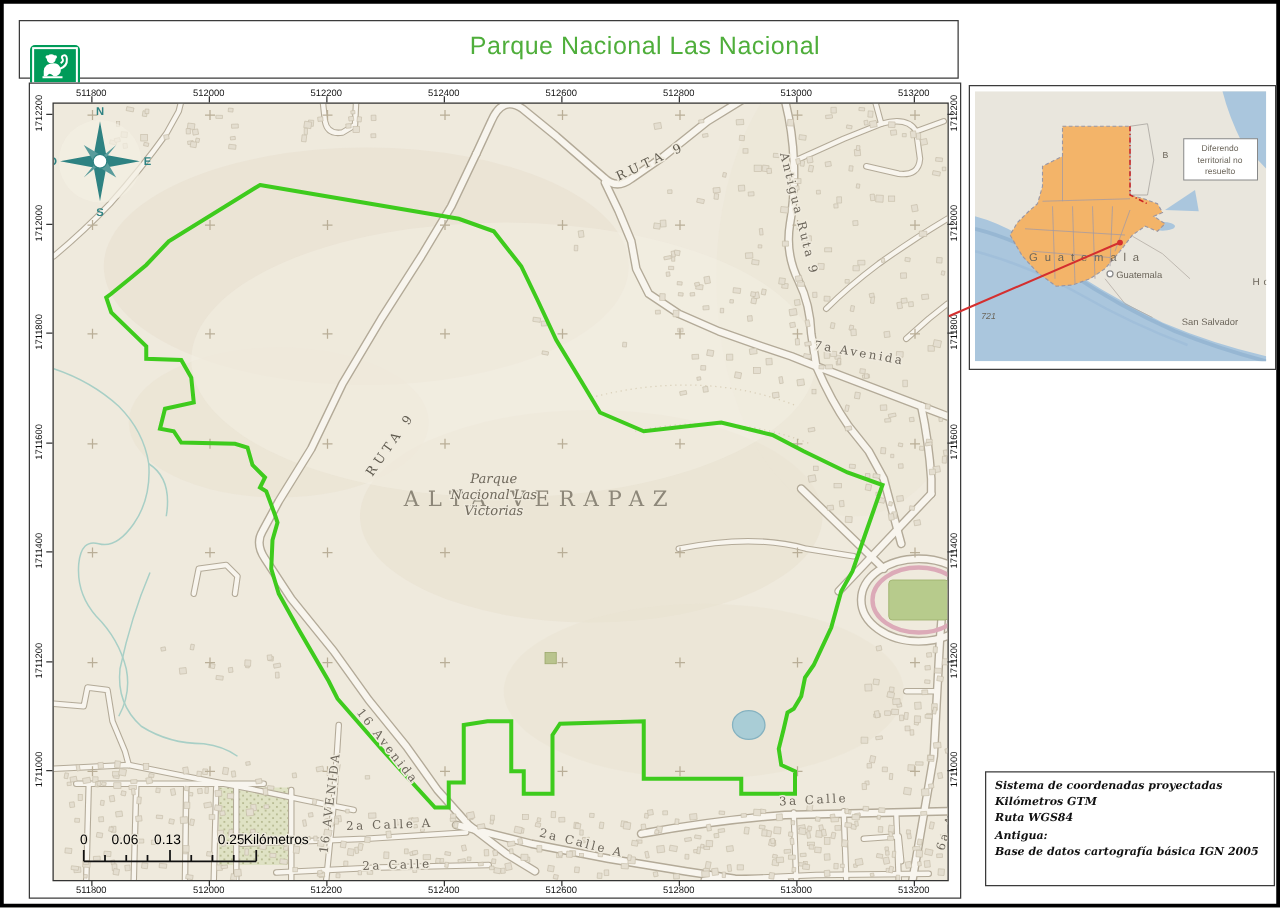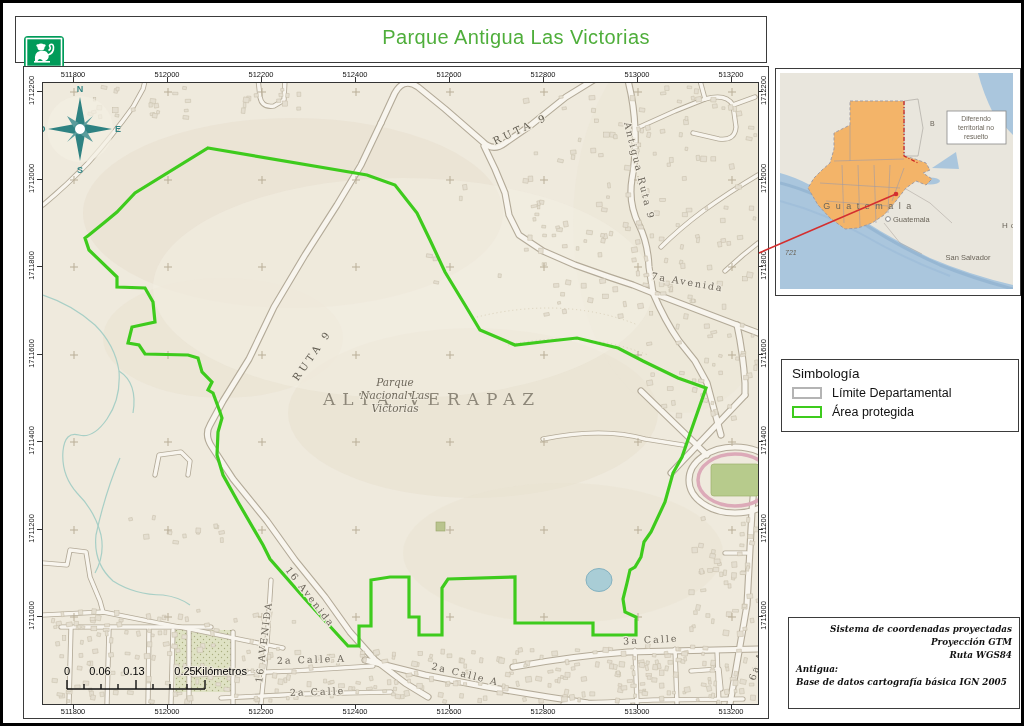--- a/index.html
+++ b/index.html
@@ -36,21 +36,21 @@
   .legend-row{display:flex;align-items:center;margin-bottom:5px;}
   .swatch{width:30px;height:12px;background:#fff;margin-right:10px;box-sizing:border-box;}
   .swatch.dept{border:2px solid #b4b4b4;}
   .swatch.prot{border:2.5px solid #3ecb1d;}
   .legend-label{font-size:12.5px;color:#111;}
 
   
   .info-panel{left:785px;top:614px;width:232px;height:92px;padding:5px 7px;
               font-family:"DejaVu Serif",serif;font-style:italic;font-weight:bold;
               font-size:8.8px;color:#111;line-height:1.5;}
-  .info-center{text-align:right;}
+  .info-center{text-align:left;}
   .info-just{text-align:justify;}
 
   
   text{font-family:"DejaVu Serif",serif;fill:#6b655a;paint-order:stroke;stroke:#efeadd;
        stroke-width:2.5px;}
   text.dept-label{font-size:17px;letter-spacing:7px;fill:#8d8779;stroke-width:0;}
   text.park-label{font-size:10.5px;font-style:italic;fill:#6f695c;stroke-width:2px;}
   text.street{font-size:9.5px;letter-spacing:2px;}
   text.street-big{font-size:10px;letter-spacing:3.5px;fill:#5f5a4e;}
   text.scale-num{font-family:"Liberation Sans",sans-serif;font-size:11px;fill:#000;stroke-width:2px;}
@@ -80,21 +80,21 @@
             <circle cx="13.8" cy="9.6" r="1.4"></circle>
               <circle cx="20.2" cy="9.6" r="1.4"></circle>
             <path d="M11,25 Q10,16 16,15 Q23,13.5 24.5,19 Q25.5,23 21,25 L19,25 Q15.5,21 13.5,25 Z"></path>
             <path d="M24,19 Q30,17 29.5,11 Q29.2,7.5 26.5,8.5 Q24.8,9.2 26,11 Q27.2,13 24.5,14.5" fill="none" stroke="#fff" stroke-width="1.6"></path>
             <rect x="10" y="25" width="16" height="1.6"></rect>
           </g>
         </svg>
       </div>
       <div class="logo-text">CONAP</div>
     </div>
-    <div class="title">Parque Antigua Las Victorias</div>
+    <div class="title">Parque Nacional Las Nacional</div>
   </div>
 
 
   <div class="panel map-panel" id="map-panel">
     <div class="map-frame">
       <svg width="715" height="621" viewBox="0 0 715 621">
         <defs>
           <pattern id="stip" width="6" height="6" patternUnits="userSpaceOnUse">
             <circle cx="1.5" cy="1.5" r=".7" fill="#a9ad80"></circle>
             <circle cx="4.5" cy="4.5" r=".7" fill="#a9ad80"></circle>
@@ -971,35 +971,24 @@
 
       <g>
         <rect x="167" y="38" width="59" height="33" fill="#fff" stroke="#888" stroke-width=".8"></rect>
         <text x="196" y="48" text-anchor="middle" font-size="6.8" fill="#222">Diferendo</text>
         <text x="196" y="57" text-anchor="middle" font-size="6.8" fill="#222">territorial no</text>
         <text x="196" y="66" text-anchor="middle" font-size="6.8" fill="#222">resuelto</text>
       </g>
     </svg>
   </div>
 
-  <div class="panel legend-panel">
-    <div class="legend-title">Simbología</div>
-    <div class="legend-row">
-      <div class="swatch dept"></div>
-      <div class="legend-label">Límite Departamental</div>
-    </div>
-    <div class="legend-row">
-      <div class="swatch prot"></div>
-      <div class="legend-label">Área protegida</div>
-    </div>
-  </div>
 
   <div class="panel info-panel">
     <div class="info-center">Sistema de coordenadas proyectadas</div>
-    <div class="info-center">Proyección GTM</div>
+    <div class="info-center">Kilómetros GTM</div>
     <div class="info-center">Ruta WGS84</div>
     <div>Antigua:</div>
     <div>Base de datos cartografía básica IGN 2005</div>
   </div>
 
   <svg class="overlay" width="1024" height="726">
     <line x1="756" y1="250" x2="893" y2="191" stroke="#d42f2f" stroke-width="1.6"></line>
     <circle cx="893" cy="191" r="2.3" fill="#d42f2f"></circle>
   </svg>
 </div>

